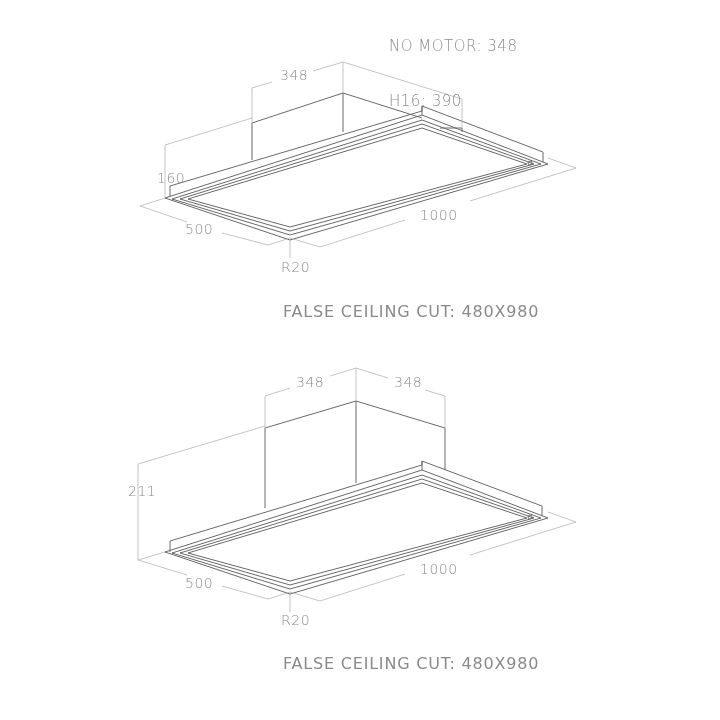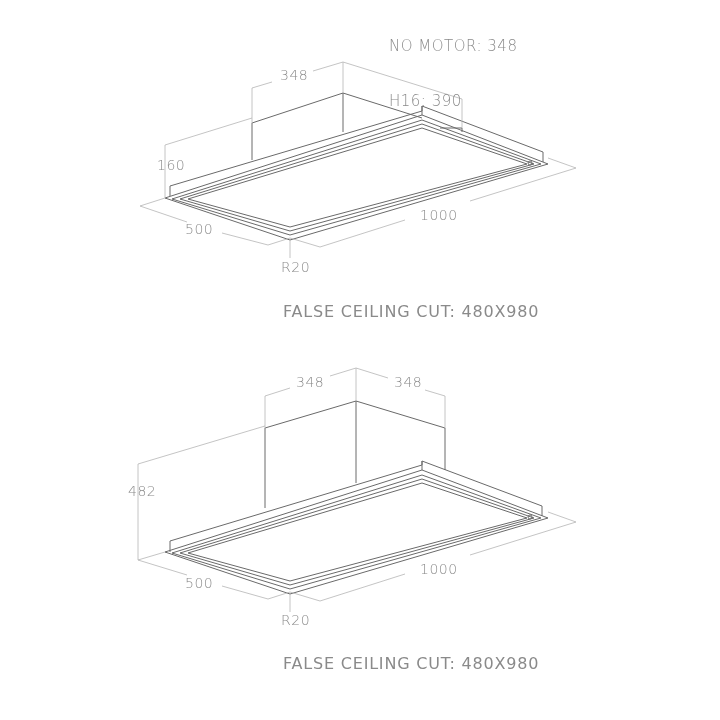--- a/index.html
+++ b/index.html
@@ -95,25 +95,25 @@
       <polyline class="dim-line" points="470,555 576,522 548,512"></polyline>
 
       <line class="dim-line" x1="290" y1="594" x2="290" y2="612"></line>
     </g>
   </g>
 </svg>
 
 <div class="dim-text" style="left:389px; top:37px; font-size:15px;">NO MOTOR: 348</div>
 <div class="dim-text" style="left:389px; top:56px; font-size:15px;margin-top:36px;">H16: 390</div>
 <div class="dim-text" style="left:280px; top:67px;">348</div>
-<div class="dim-text" style="left:157px; top:157px;">160</div>
+<div class="dim-text" style="left:157px; top:170px;">160</div>
 <div class="dim-text" style="left:185px; top:221px;">500</div>
 <div class="dim-text" style="left:420px; top:207px;">1000</div>
 <div class="dim-text" style="left:281px; top:259px;">R20</div>
 <div class="caption" style="left:283px; top:302px;">FALSE CEILING CUT: 480X980</div>
 
 <div class="dim-text" style="left:296px; top:374px;">348</div>
 <div class="dim-text" style="left:394px; top:374px;">348</div>
-<div class="dim-text" style="left:128px; top:483px;">482</div>
+<div class="dim-text" style="left:128px; top:483px;">211</div>
 <div class="dim-text" style="left:185px; top:575px;">500</div>
 <div class="dim-text" style="left:420px; top:561px;">1000</div>
 <div class="dim-text" style="left:281px; top:612px;">R20</div>
 <div class="caption" style="left:283px; top:654px;">FALSE CEILING CUT: 480X980</div>
 
 </body></html>

